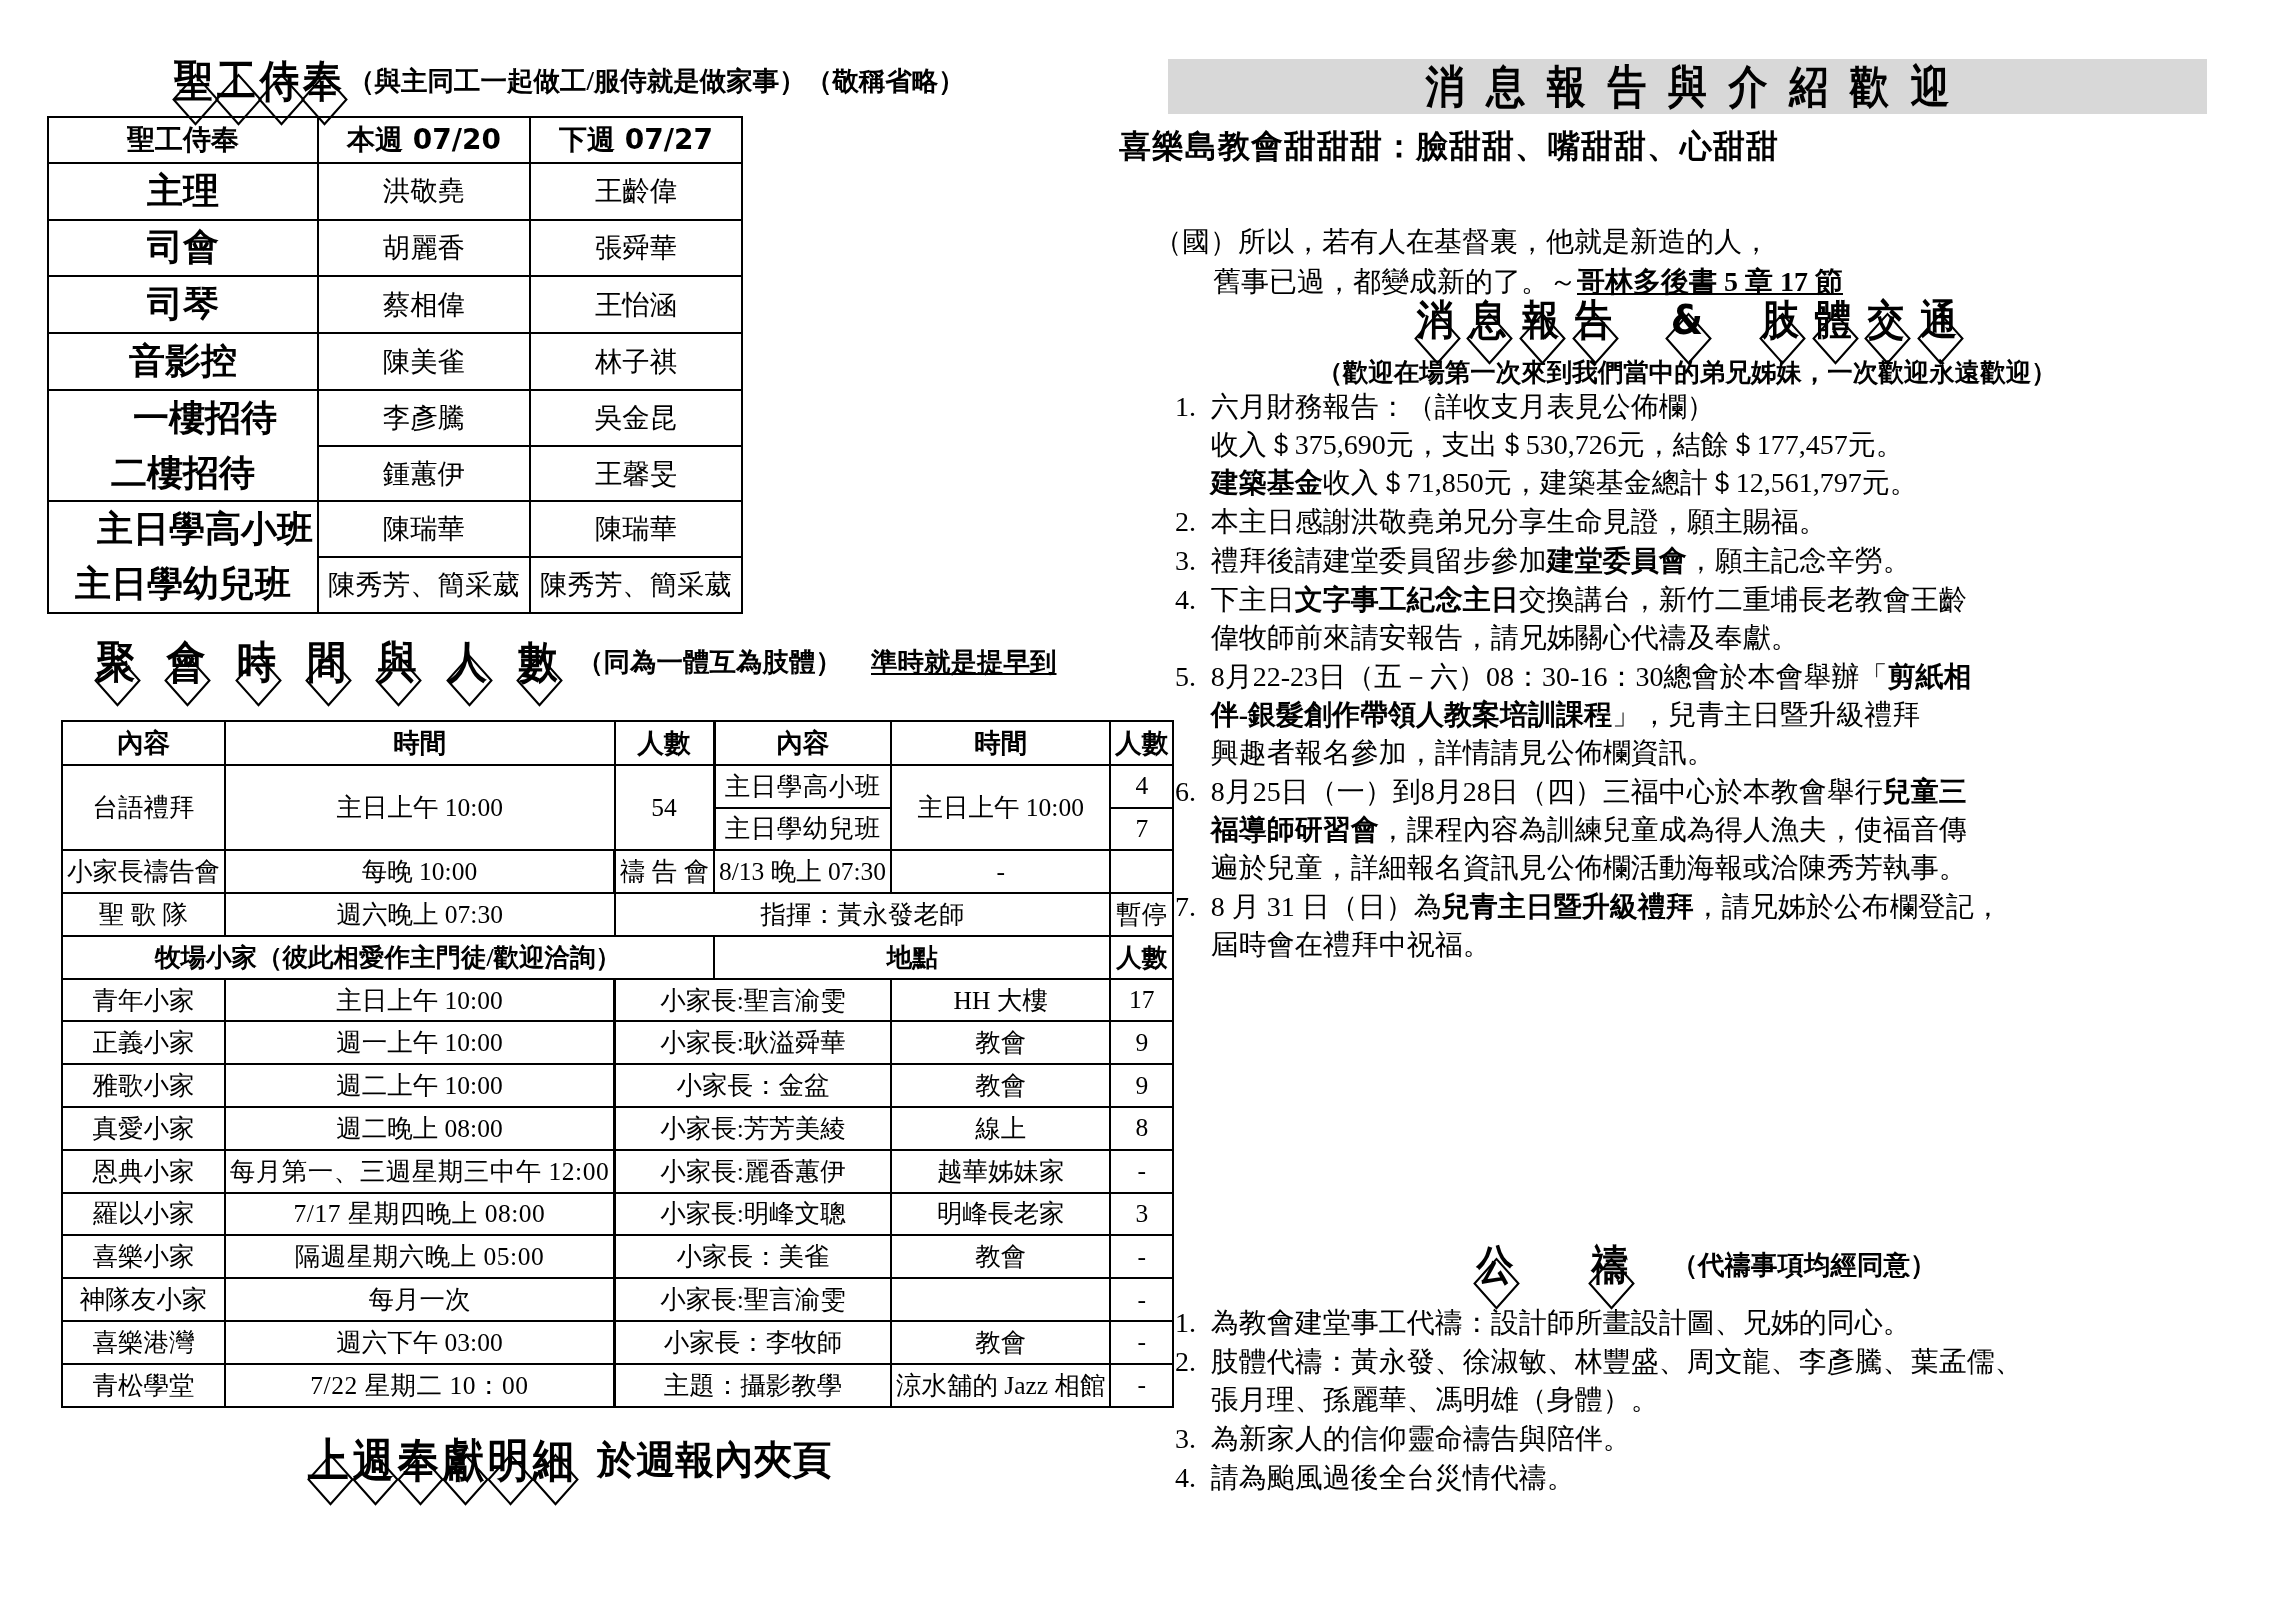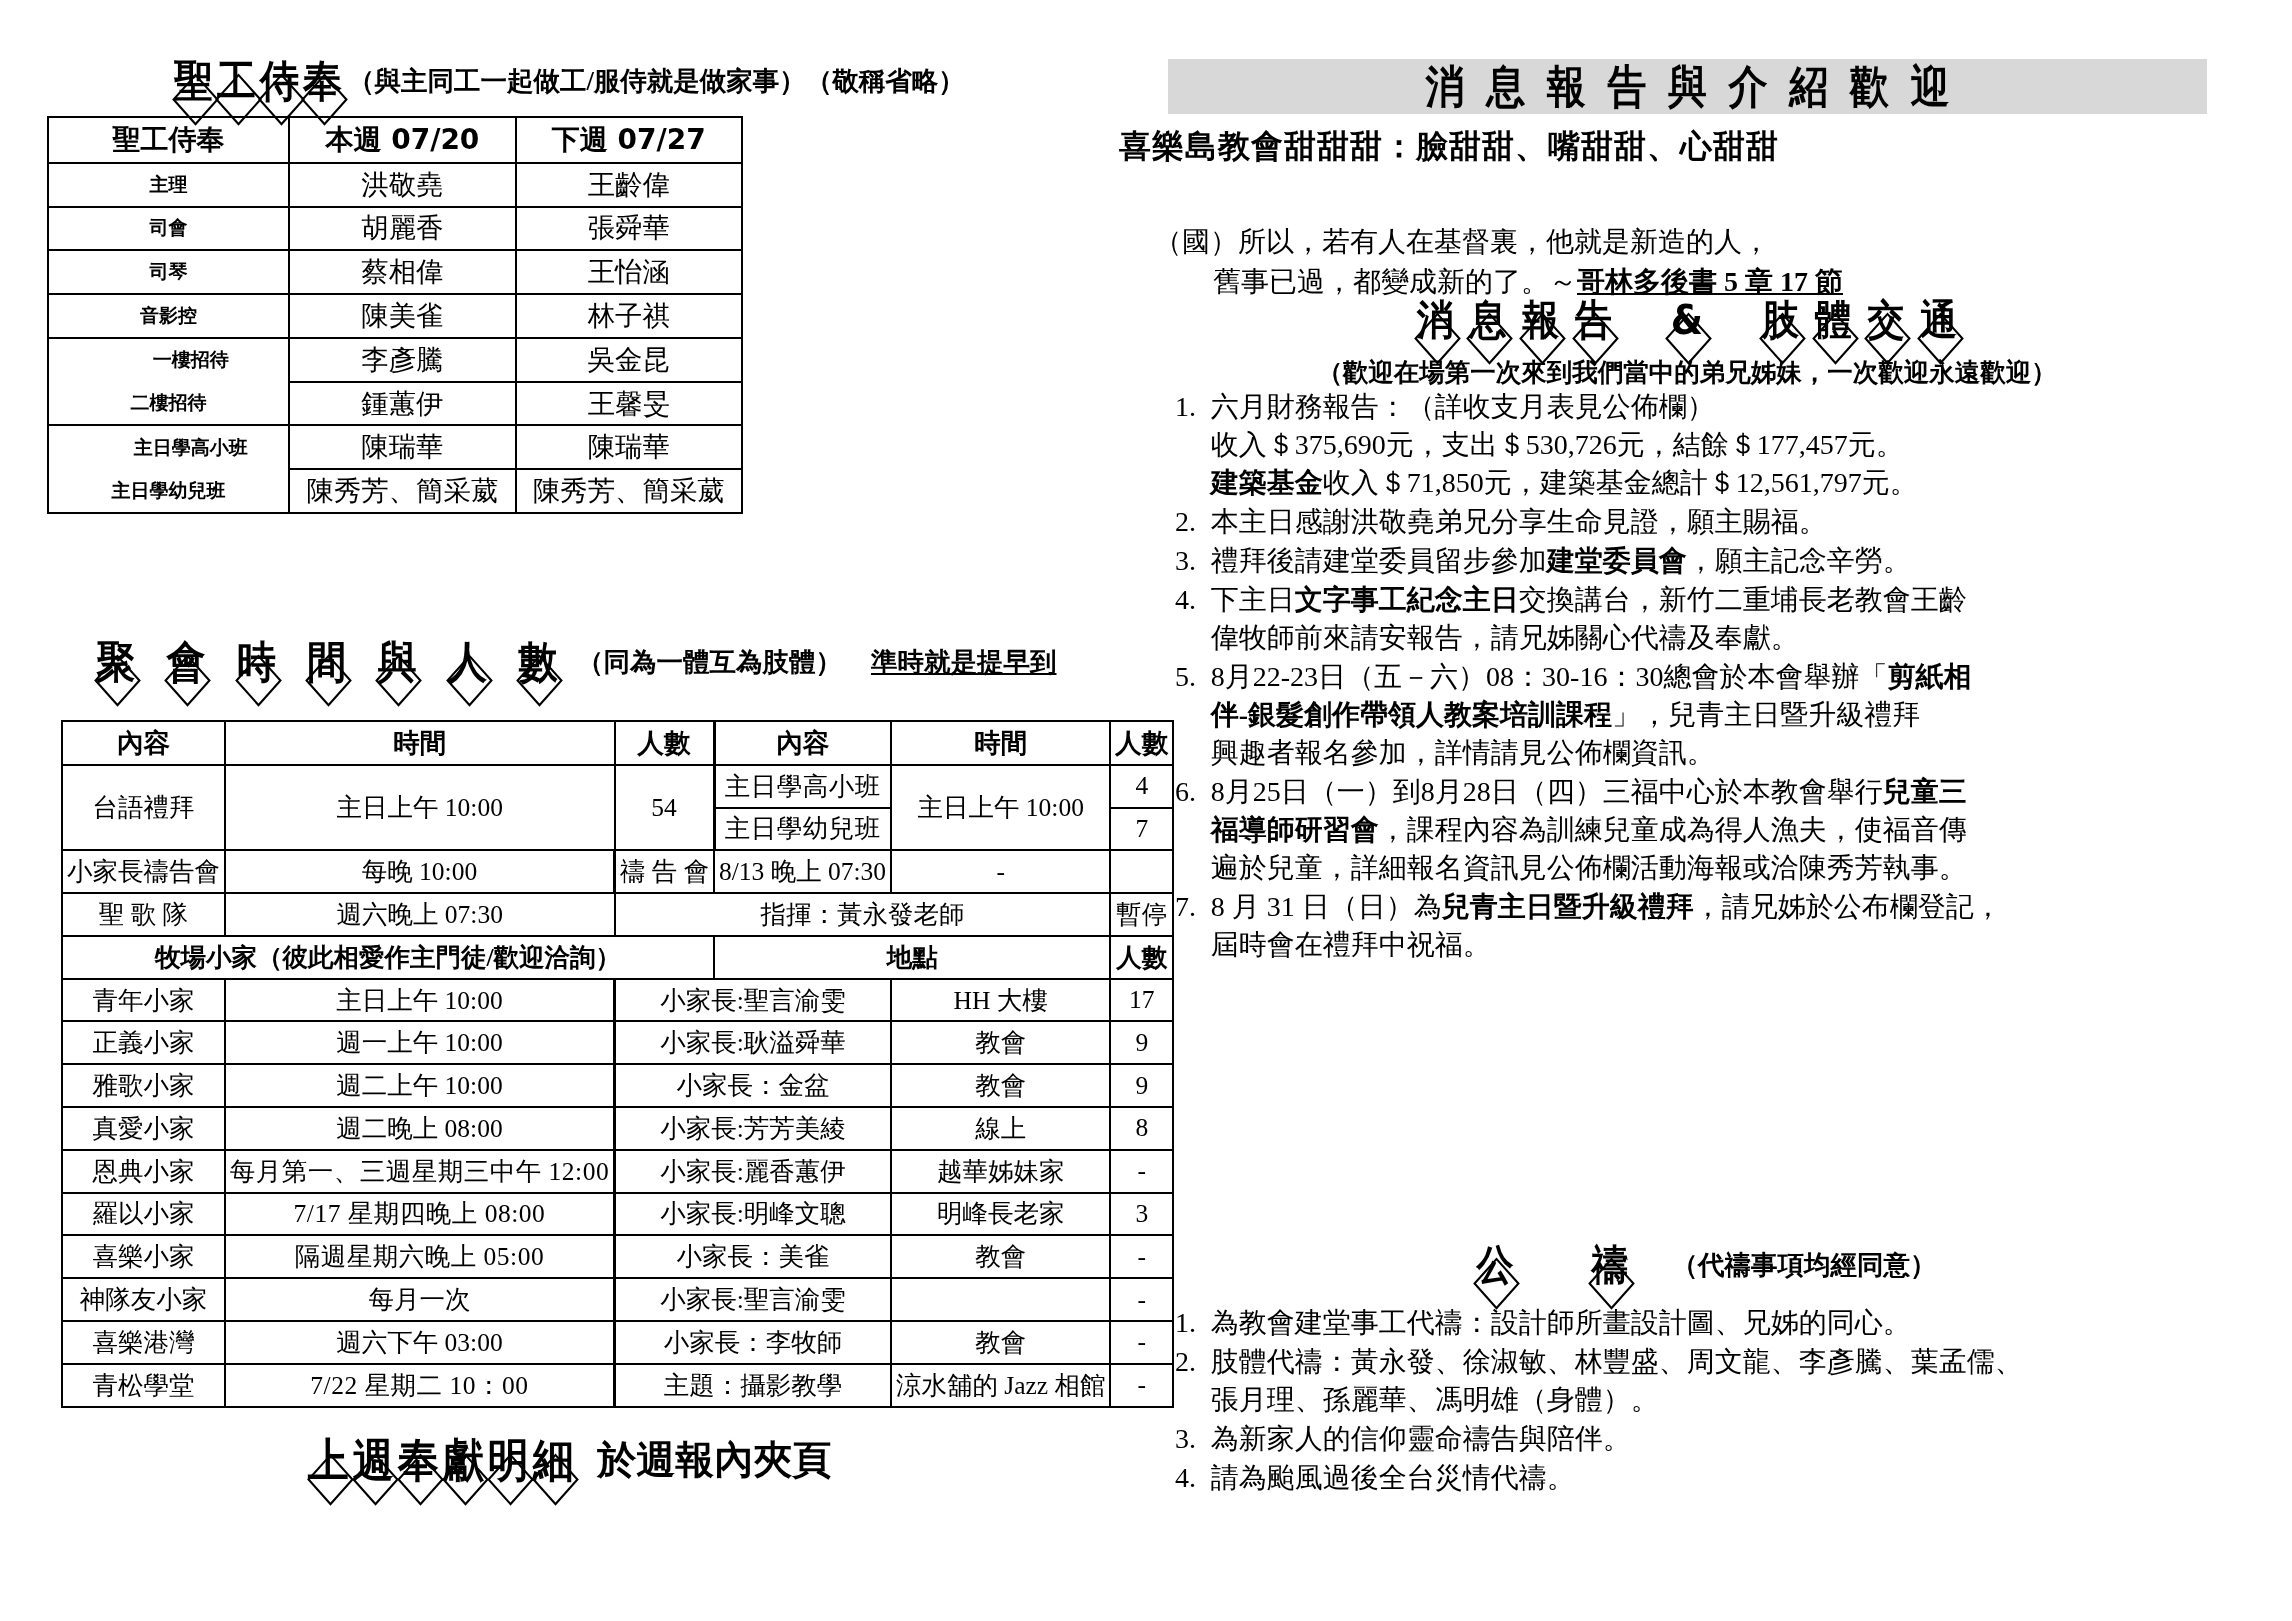--- a/index.html
+++ b/index.html
@@ -76,21 +76,21 @@
     white-space: nowrap;
   }
   .tbl th { font-weight: bold; font-family: "DejaVu Sans", sans-serif; font-size: 28px; }
 
   
   #duty-table { position: absolute; left: 47px; top: 116px; width: 696px; }
   #duty-table td, #duty-table th { height: 34px; }
   #duty-table .c0 { width: 243px; }
   #duty-table .c1 { width: 227px; }
   #duty-table .c2 { width: 227px; border-radius: 6px; }
-  #duty-table .bold-label { font-family: "DejaVu Sans", sans-serif; font-weight: bold; font-size: 19px; }
+  #duty-table .bold-label { font-family: "DejaVu Sans", sans-serif; font-weight: bold; font-size: 36px; }
   #duty-table .nb { border-bottom: none; padding-left: 48px; }
   #duty-table .nt { border-top: none; }
 
   
   #meeting-table { position: absolute; left: 61px; top: 720px; width: 676px; }
   #meeting-table td, #meeting-table th { height: 32px; font-size: 25.5px; }
   #meeting-table th { font-size: 26.5px; }
   .m-c0 { width: 129px; }
   .m-c1 { width: 196px; }
   .m-c2 { width: 71px; }

